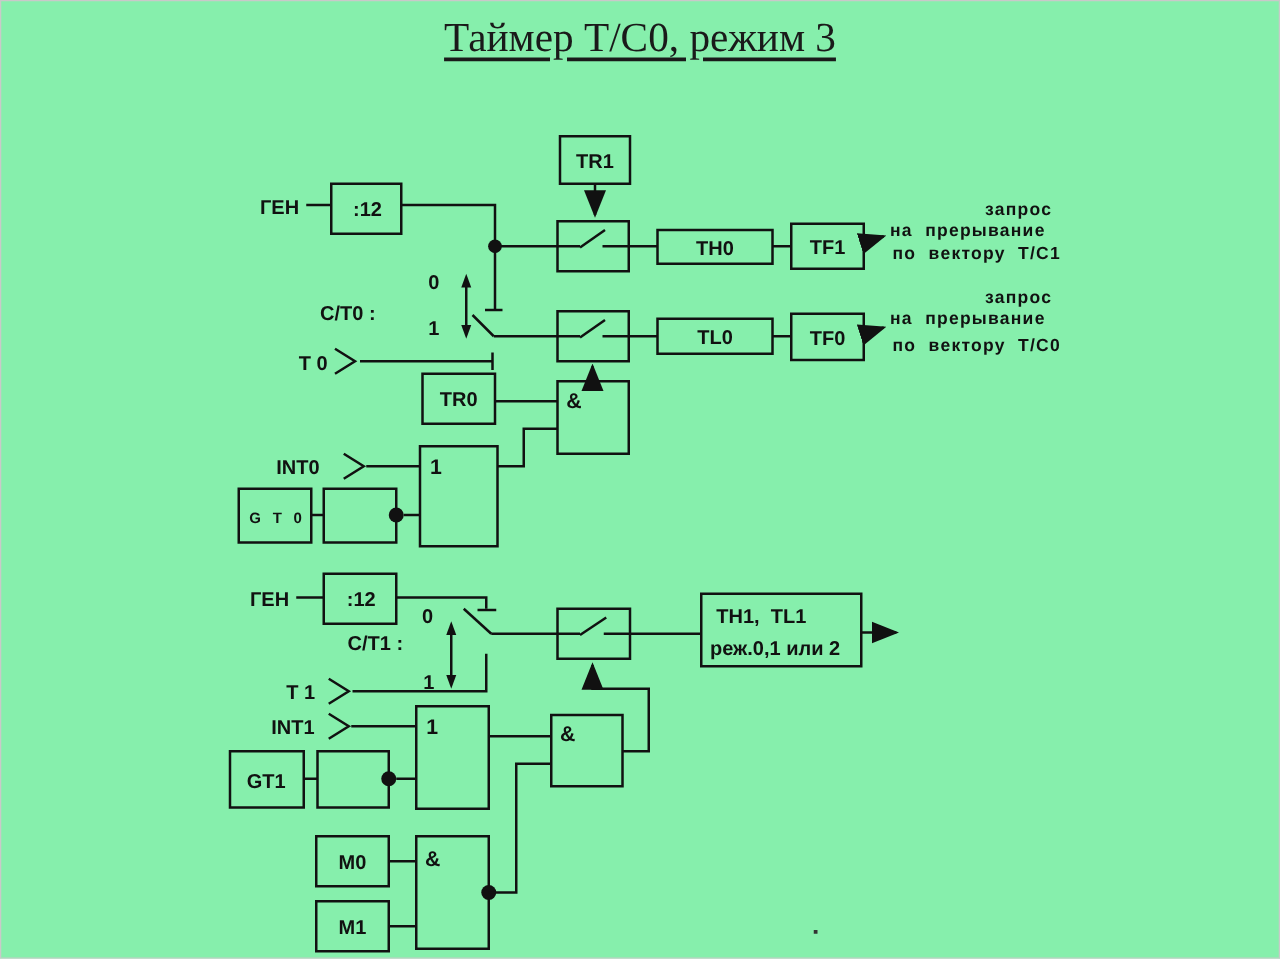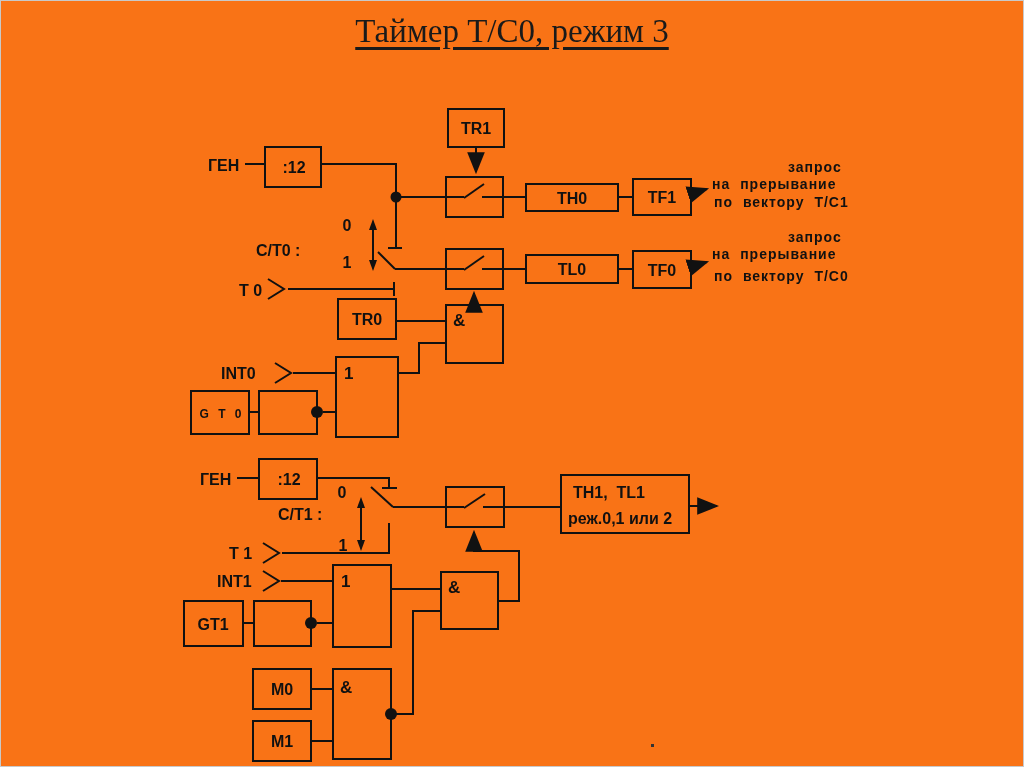--- a/index.html
+++ b/index.html
@@ -1,19 +1,19 @@
 <!DOCTYPE html>
 <html><head>
 <meta charset="utf-8">
 <style>
   html,body{margin:0;padding:0;background:#fff;}
   .slide{
     position:relative;
     width:1024px;height:767px;
-    background:#f97316;
+    background:#86efac;
     border:1px solid #c9c9c9;
     box-sizing:border-box;
     overflow:hidden;
     font-family:"Liberation Sans",sans-serif;
   }
   .title{
     position:absolute;top:12px;left:0;width:100%;
     text-align:center;
     font-family:"Liberation Serif",serif;
     font-size:33px;color:#1a1a1a;

